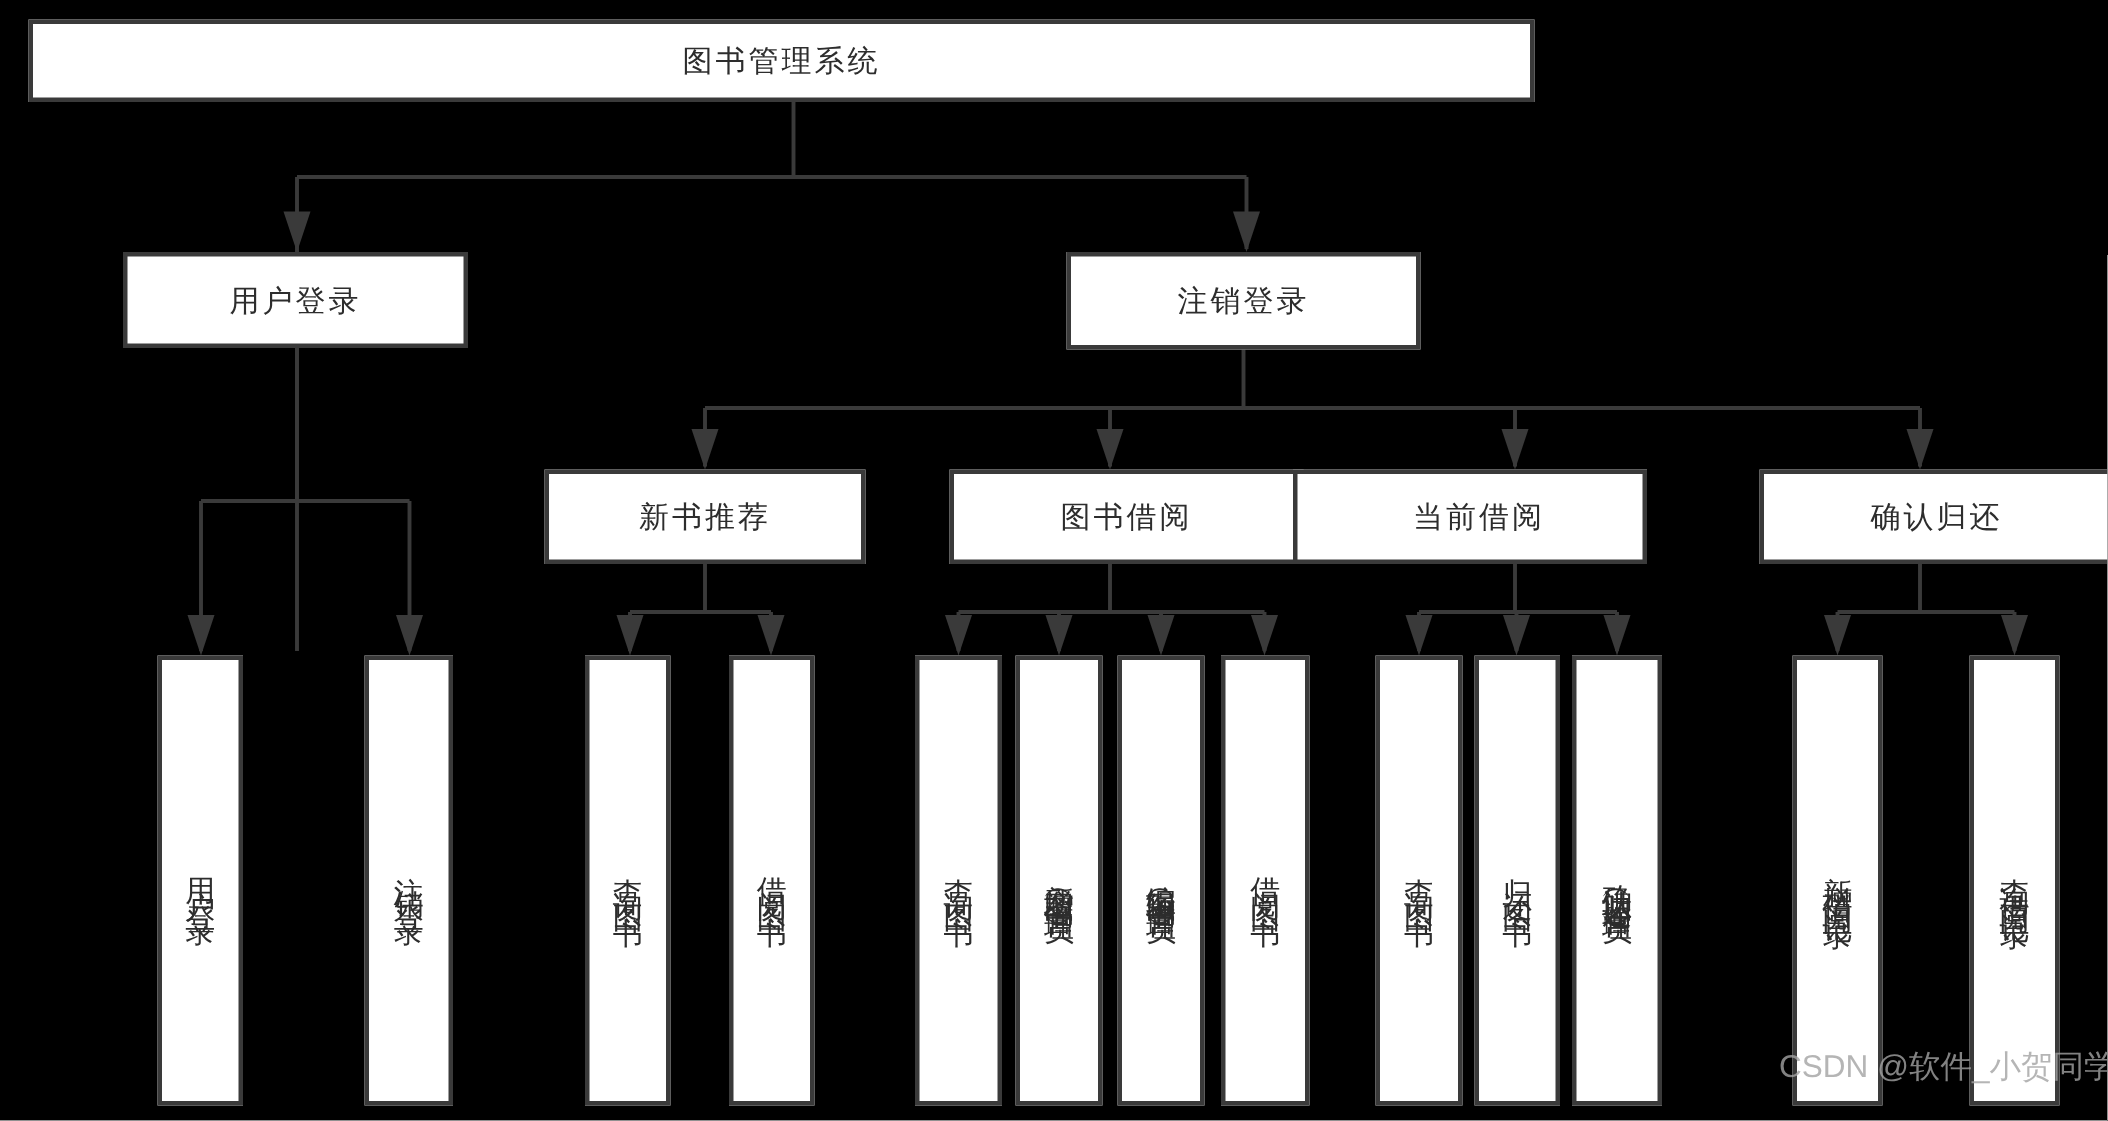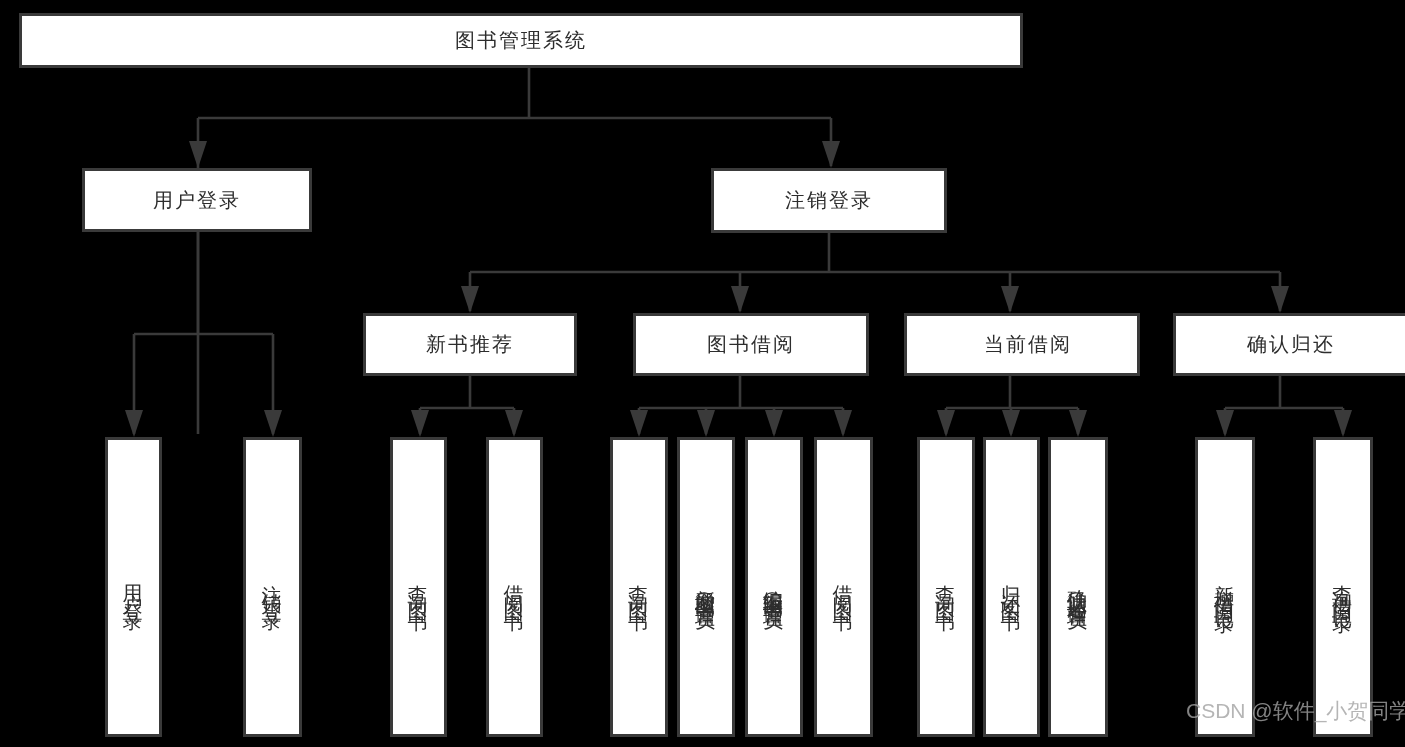--- a/index.html
+++ b/index.html
@@ -29,21 +29,21 @@
   }
   
   .root{left:19px;top:13px;width:1004px;height:55px;}
   
   .user-login{left:82px;top:168px;width:230px;height:64px;}
   .book-mgmt{left:711px;top:168px;width:236px;height:65px;}
   
   .l3{top:313px;width:236px;height:63px;}
   .nbr{left:363px;width:214px;font-family:Liberation Serif, serif;}
   .bbw{left:633px;}
-  .cbw{left:904px;padding-left:12px;}
+  .cbw{left:862px;padding-left:12px;}
   .brc{left:1173px;}
   
   .leaf{top:437px;width:57px;height:300px;}
   .leaf .label{
     writing-mode:vertical-rl;
     text-orientation:mixed;
     letter-spacing:9px;
     font-size:20px;
   }
   .leaf.len6 .label{letter-spacing:6px;}

